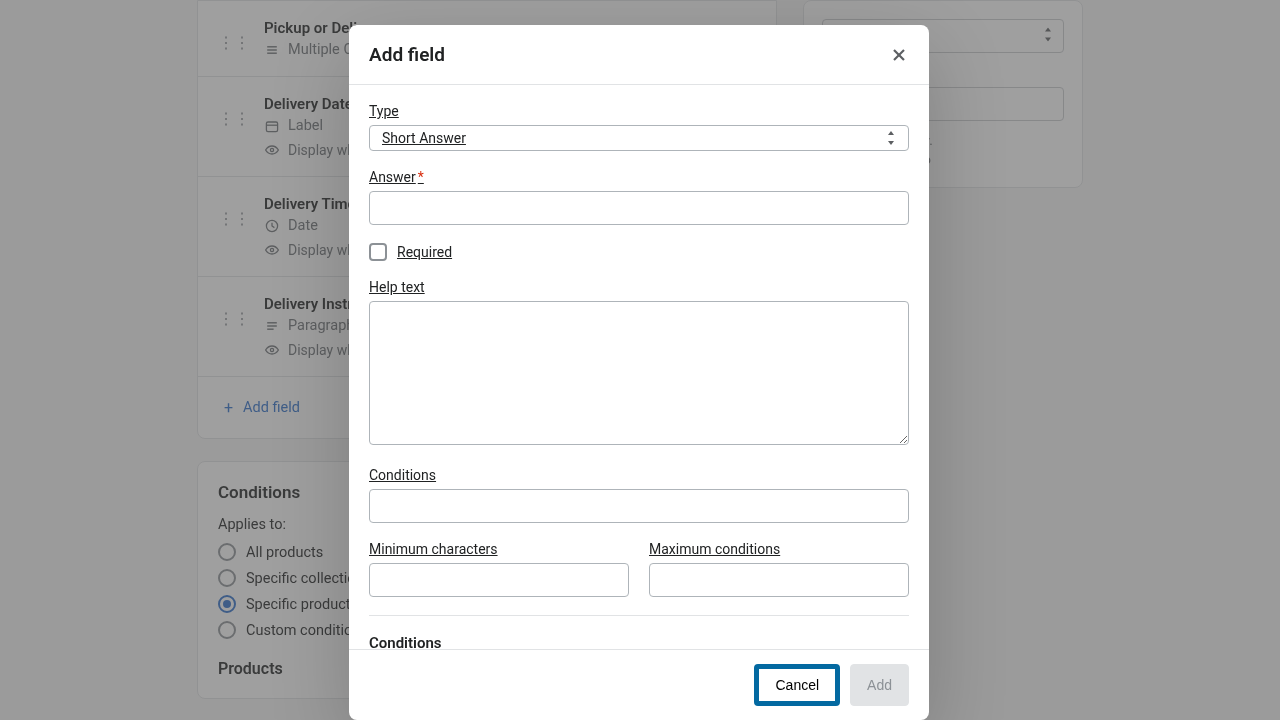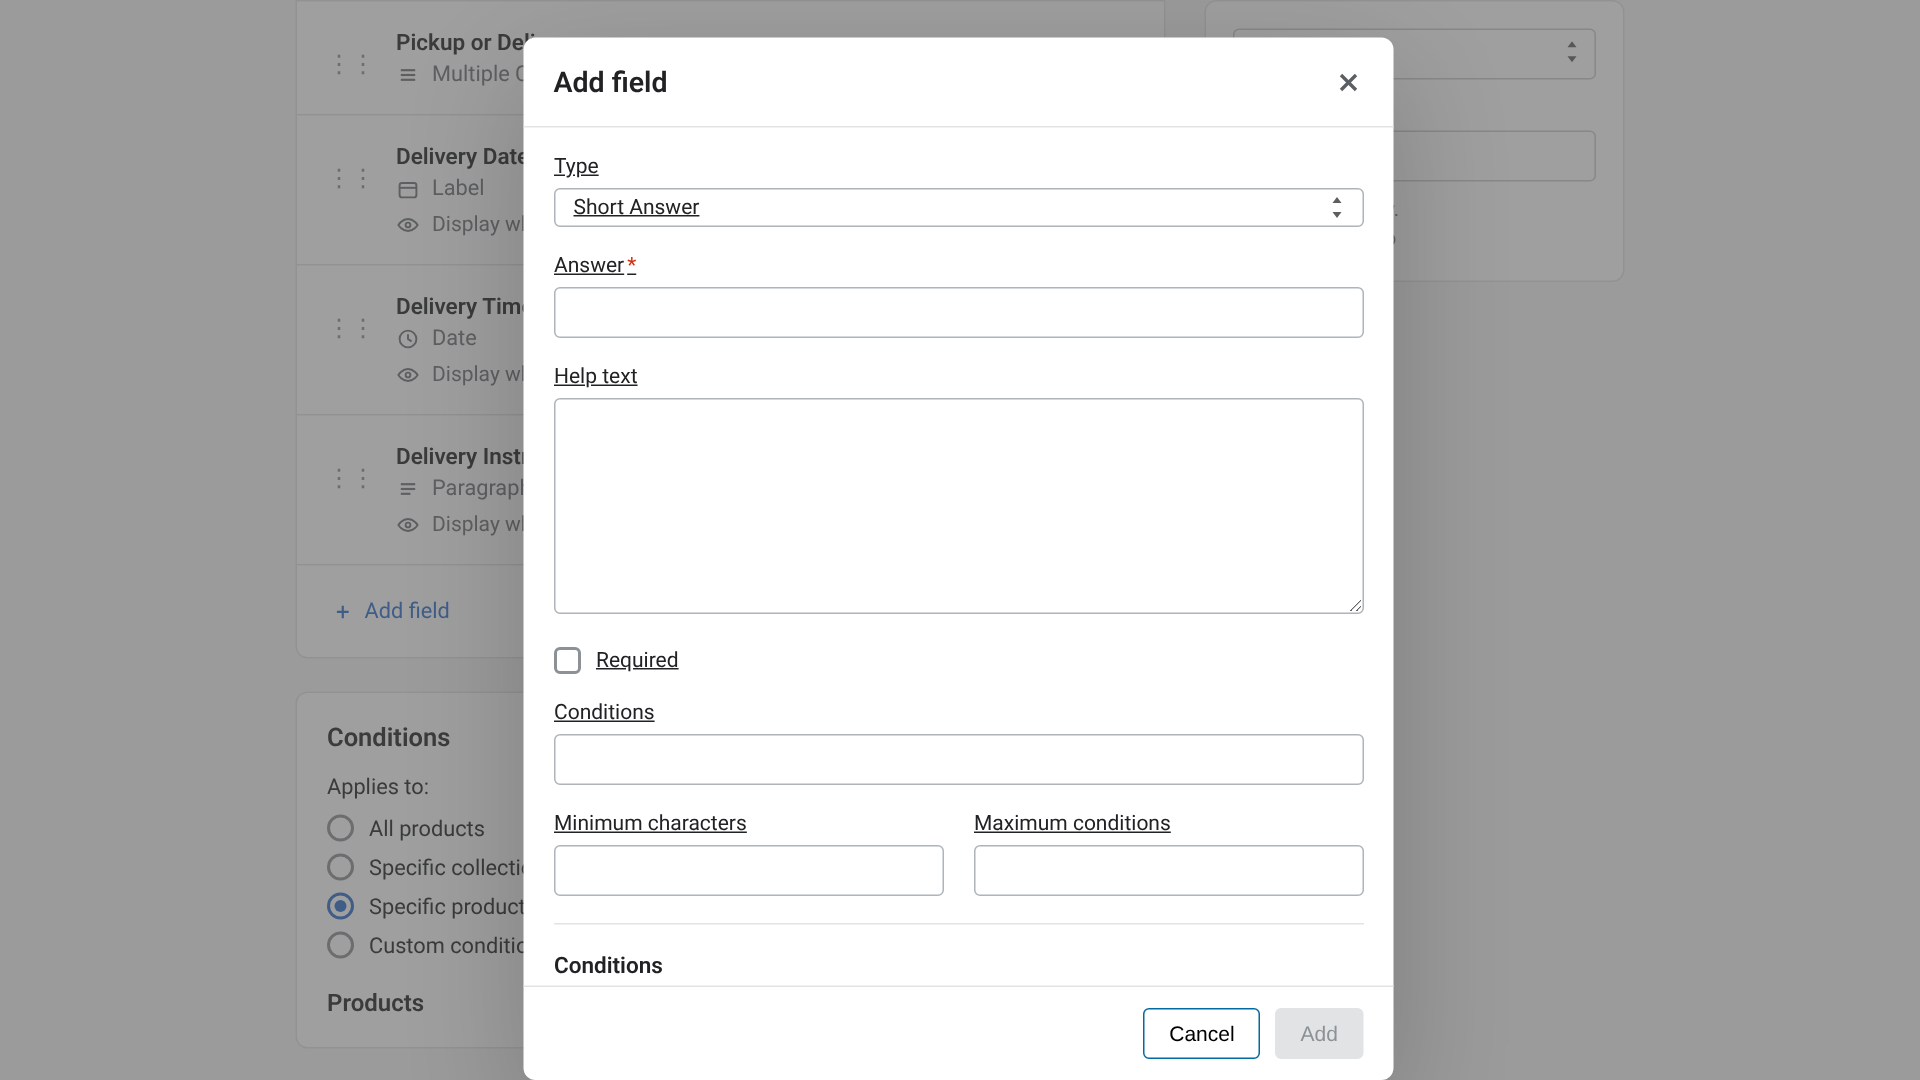--- a/index.html
+++ b/index.html
@@ -250,21 +250,21 @@
       display: flex;
       justify-content: flex-end;
       gap: 10px;
       border-top: 1px solid #e1e3e5;
     }
     .btn {
       padding: 8px 16px;
       border-radius: 4px;
       font-size: 14px;
       cursor: pointer;
-      border: 1px solid #0369a1;
+      border: 5px solid #0369a1;
       background: #fff;
     }
     .btn.primary {
       background: #e1e3e5;
       color: #8c9196;
       border: 1px solid #e1e3e5;
       cursor: not-allowed;
     }
   </style>
 </head>
@@ -454,29 +454,29 @@
     </div>
 
     <div class="form-group">
       <label class="form-label">
         <span>Answer</span><span class="req">*</span>
       </label>
       <input class="form-input" style="">
     </div>
 
     <div class="form-group">
-      <label class="form-label">Help text</label>
-      <textarea class="form-textarea" style=""></textarea>
-    </div>
-
-    <div class="form-group">
       <div class="checkbox-row">
         <div class="checkbox"></div>
         <span>Required</span>
       </div>
+    </div>
+
+    <div class="form-group">
+      <label class="form-label">Help text</label>
+      <textarea class="form-textarea" style=""></textarea>
     </div>
 
     <div class="form-group">
       <label class="form-label">Conditions</label>
       <input class="form-input" style="">
     </div>
 
     <div class="form-group two-col">
       <div>
         <label class="form-label">Minimum characters</label>

